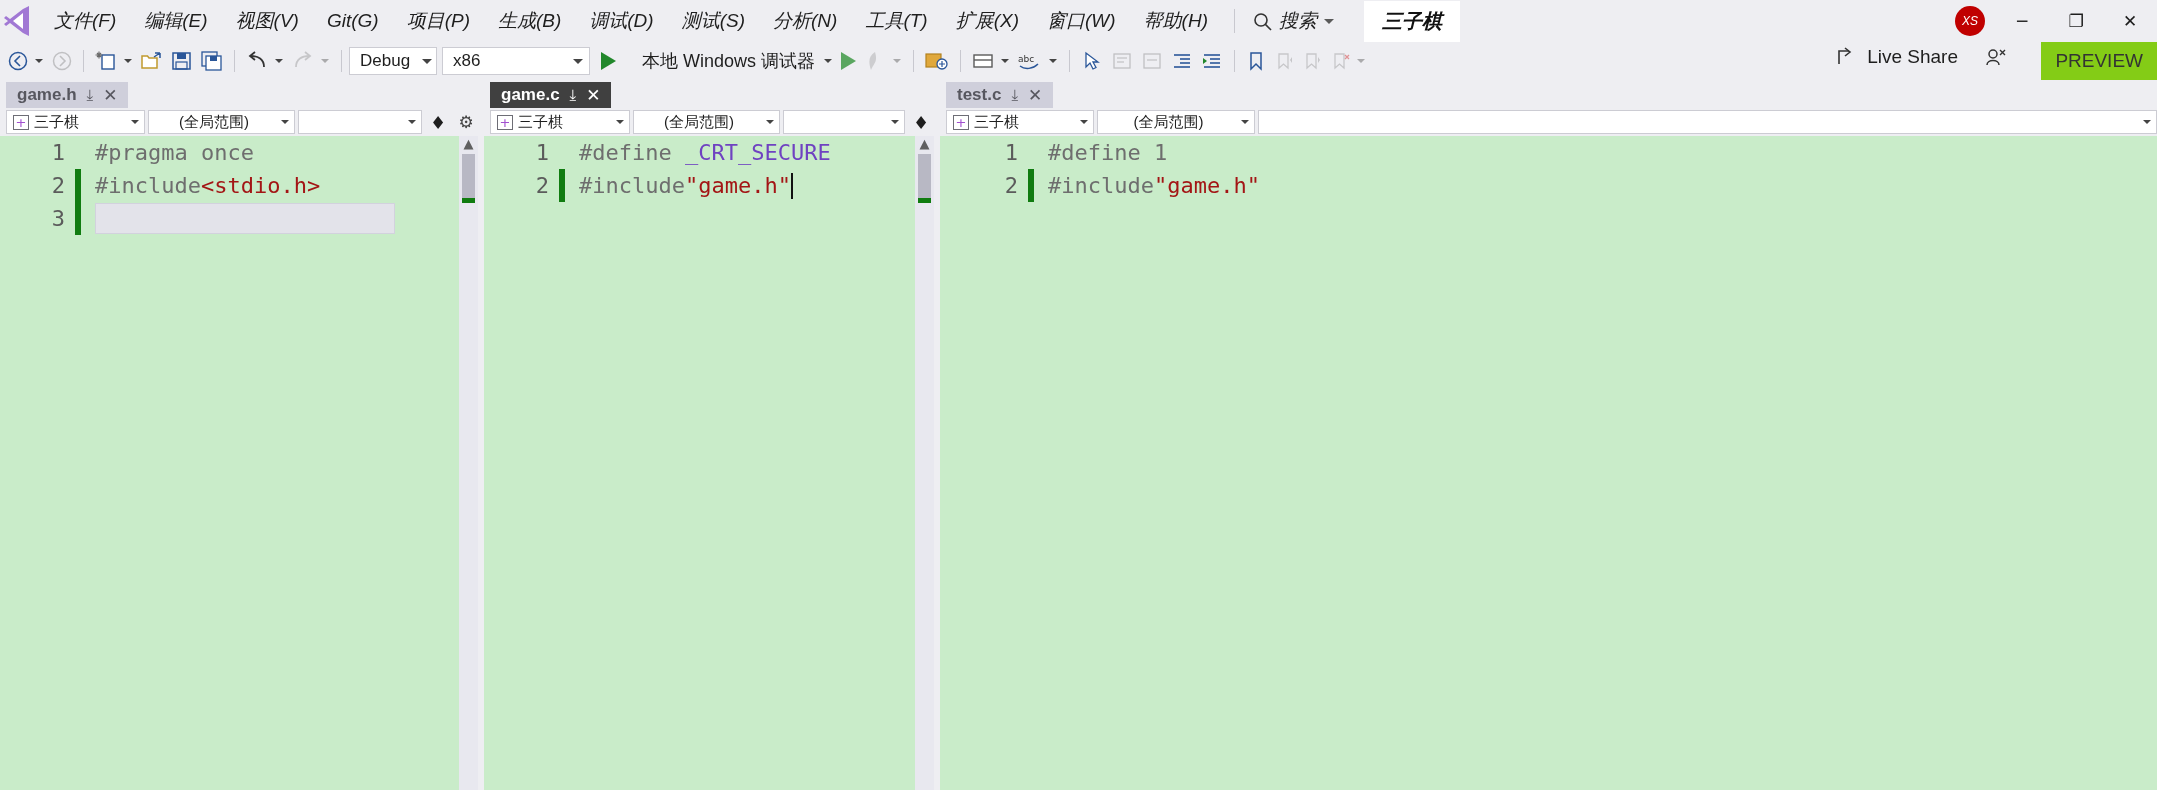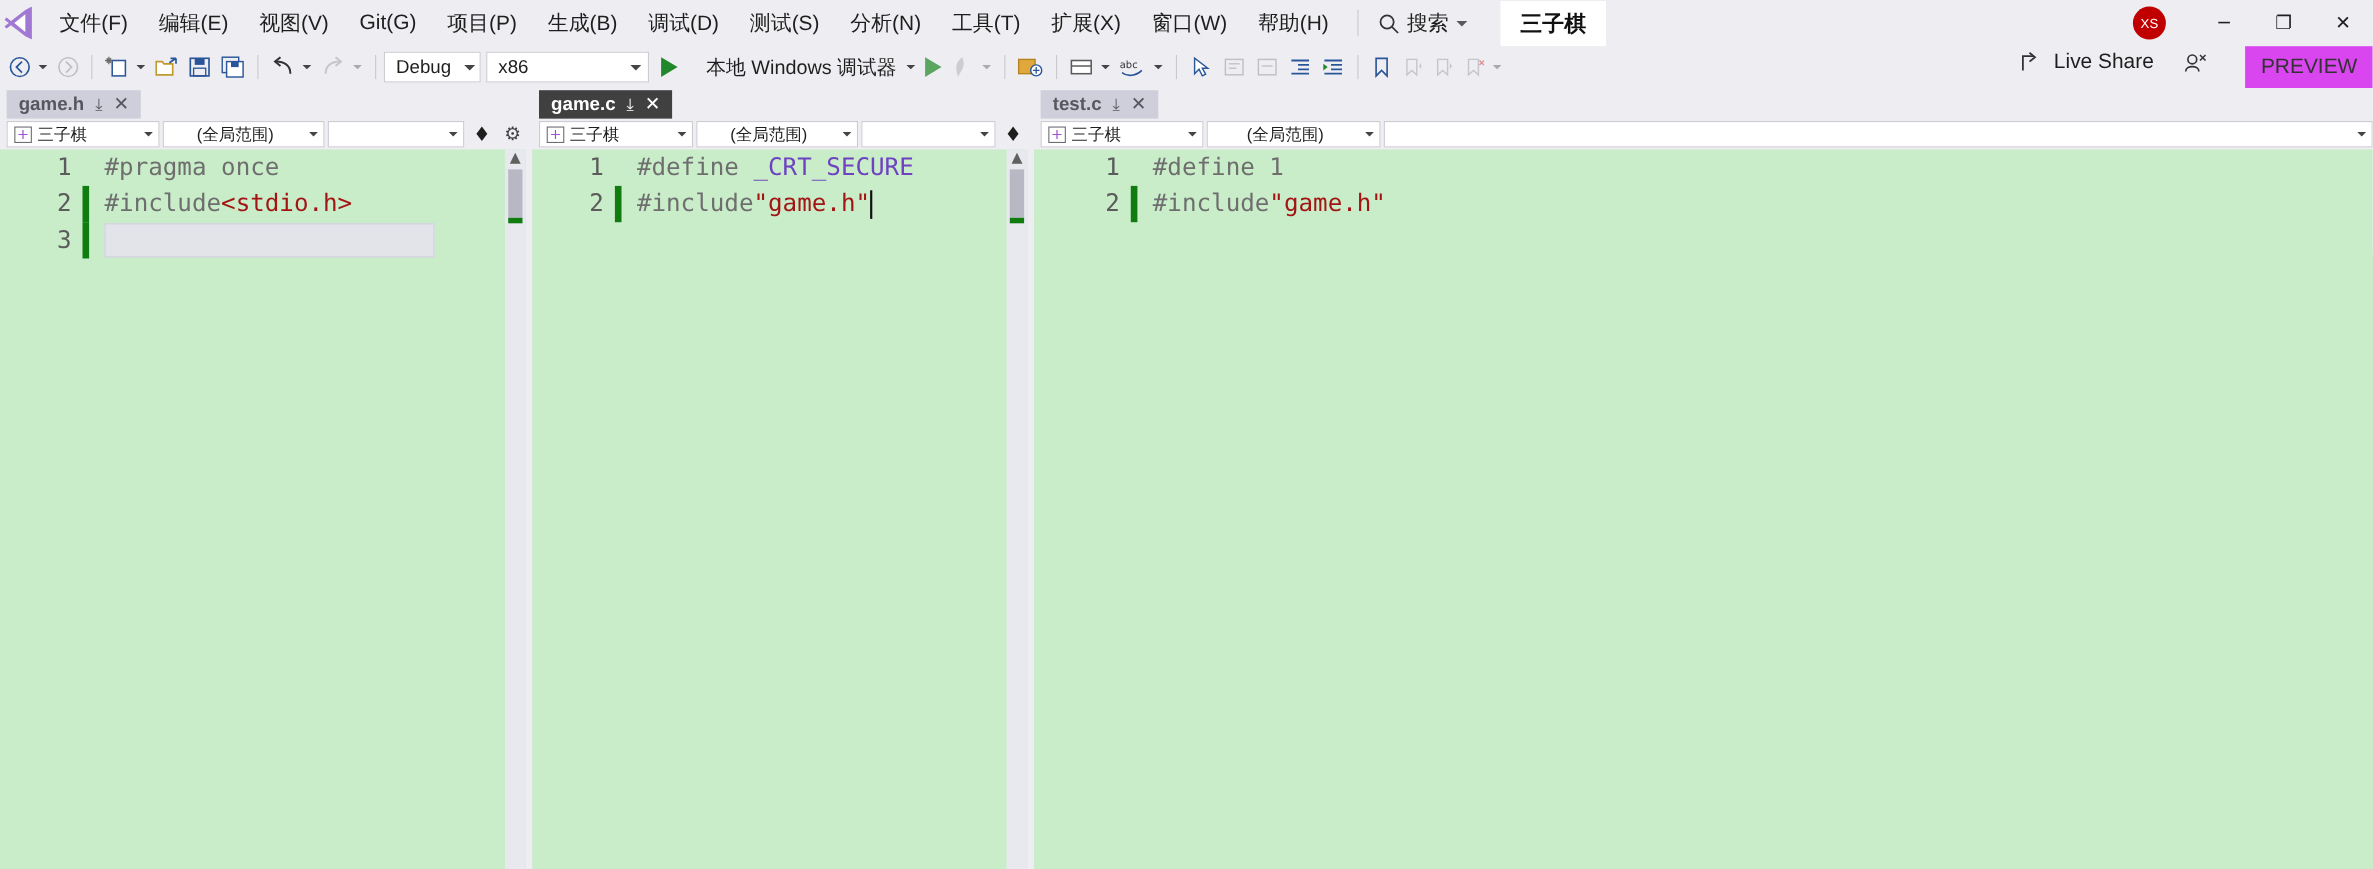--- a/index.html
+++ b/index.html
@@ -10,20 +10,21 @@
     overflow: hidden;
   }
 
   
   .menubar {
     height: 42px;
     background: #eeeef2;
     display: flex;
     align-items: center;
     position: relative;
+    font-style: italic;
   }
   .vs-logo {
     width: 26px; height: 30px;
     margin-left: 4px; margin-right: 10px;
     position: relative;
   }
   .menu-item {
     font-size: 19px;
     color: #1e1e1e;
     padding: 6px 14px;
@@ -52,21 +53,21 @@
     margin-left: 24px;
   }
   .win-right {
     position: absolute; right: 0; top: 0;
     height: 42px; display: flex; align-items: center;
   }
   .avatar {
     width: 30px; height: 30px; border-radius: 50%;
     background: #c00000; color: #fff;
     font-size: 12px; display: flex; align-items: center; justify-content: center;
-    margin-right: 26px;
+    margin-right: 10px;
   }
   .wbtn {
     width: 54px; height: 42px;
     display: flex; align-items: center; justify-content: center;
     font-size: 17px; color: #1e1e1e;
     font-family: "DejaVu Sans", sans-serif;
   }
 
   
   .toolbar {
@@ -128,21 +129,21 @@
     border-left: 15px solid #5aa660;
   }
   .live-share {
     position: absolute; right: 150px; top: 4px;
     display: flex; align-items: center; gap: 9px;
     font-size: 19px; color: #1e1e1e;
   }
   .preview-chip {
     position: absolute; right: 0; top: 0;
     height: 38px; padding: 0 14px;
-    background: #d946ef; color: #333;
+    background: #84cc16; color: #333;
     font-size: 19px; display: flex; align-items: center;
     overflow: hidden;
   }
 
   
   .panes {
     display: flex;
     height: 710px;
     background: #eeeef2;
   }

